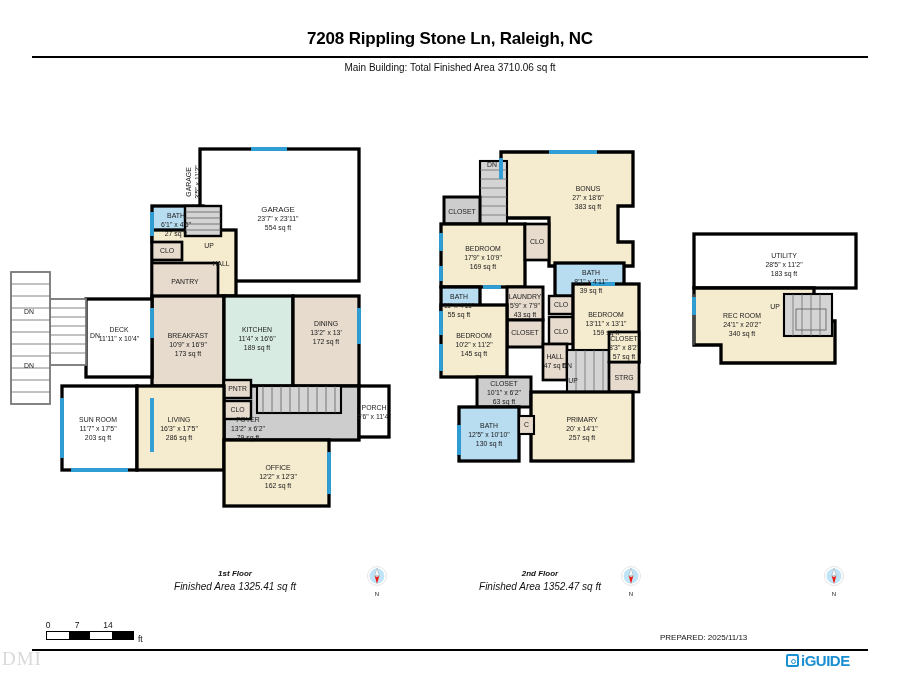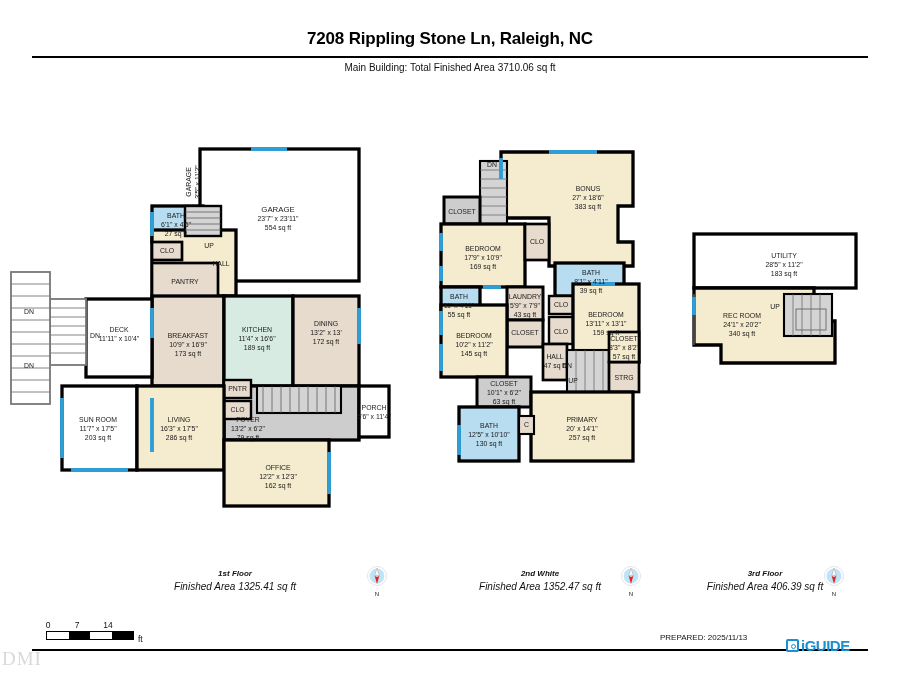--- a/index.html
+++ b/index.html
@@ -48,21 +48,21 @@
   
   .rule-bot{position:absolute;left:32px;top:649px;width:836px;height:0;border-top:2px solid #000;}
   .disclaimer{
     position:absolute;left:38px;top:654px;width:700px;
     font-size:7.6px;color:#111;line-height:1.3;
   }
   .prepared{position:absolute;left:660px;top:633px;width:208px;text-align:left;
     font-size:8px;color:#111;}
 
   
-  .iguide{position:absolute;left:786px;top:638px;display:flex;align-items:center;gap:2px;}
+  .iguide{position:absolute;left:786px;top:653px;display:flex;align-items:center;gap:2px;}
   .iguide .ig-mark{width:13px;height:13px;border:2px solid #1a8fd1;border-radius:2px;
     position:relative;box-sizing:border-box;background:#fff;}
   .iguide .ig-mark::after{content:"";position:absolute;left:2.5px;top:2.5px;width:5px;height:5px;
     border:1.5px solid #1a8fd1;border-radius:50%;box-sizing:border-box;}
   .iguide .ig-text{font-size:15px;font-weight:bold;letter-spacing:-0.5px;color:#1a8fd1;line-height:1;}
 
   
   .watermark{position:absolute;left:2px;top:648px;font-size:19px;color:#d9d9d9;
     font-family:"Liberation Serif",serif;letter-spacing:1px;}
 
@@ -426,37 +426,33 @@
     <svg width="22" height="22" viewBox="0 0 22 22">
       <circle cx="11" cy="11" r="9.5" fill="#fff" stroke="#e4e4e4" stroke-width="1"></circle>
       <circle cx="11" cy="11" r="7.5" fill="#bfe4f7"></circle>
       <polygon points="11,3 13.3,11 11,10 8.7,11" fill="#ffffff" stroke="#8a8a8a" stroke-width="0.4"></polygon>
       <polygon points="11,19 13.3,11 11,12 8.7,11" fill="#e8231a"></polygon>
     </svg>
     <span class="cn">N</span>
   </div>
 
   <div class="floor-cap" style="left:450px;top:568px;width:180px;">
-    <span class="fc-name">2nd White</span>
+    <span class="fc-name">2nd Floor</span>
     <span class="fc-area">Finished Area 1352.47 sq ft</span>
   </div>
   <div class="compass" style="left:620px;top:565px;">
     <svg width="22" height="22" viewBox="0 0 22 22">
       <circle cx="11" cy="11" r="9.5" fill="#fff" stroke="#e4e4e4" stroke-width="1"></circle>
       <circle cx="11" cy="11" r="7.5" fill="#bfe4f7"></circle>
       <polygon points="11,3 13.3,11 11,10 8.7,11" fill="#ffffff" stroke="#8a8a8a" stroke-width="0.4"></polygon>
       <polygon points="11,19 13.3,11 11,12 8.7,11" fill="#e8231a"></polygon>
     </svg>
     <span class="cn">N</span>
   </div>
 
-  <div class="floor-cap" style="left:675px;top:568px;width:180px;">
-    <span class="fc-name">3rd Floor</span>
-    <span class="fc-area">Finished Area 406.39 sq ft</span>
-  </div>
   <div class="compass" style="left:823px;top:565px;">
     <svg width="22" height="22" viewBox="0 0 22 22">
       <circle cx="11" cy="11" r="9.5" fill="#fff" stroke="#e4e4e4" stroke-width="1"></circle>
       <circle cx="11" cy="11" r="7.5" fill="#bfe4f7"></circle>
       <polygon points="11,3 13.3,11 11,10 8.7,11" fill="#ffffff" stroke="#8a8a8a" stroke-width="0.4"></polygon>
       <polygon points="11,19 13.3,11 11,12 8.7,11" fill="#e8231a"></polygon>
     </svg>
     <span class="cn">N</span>
   </div>
 

